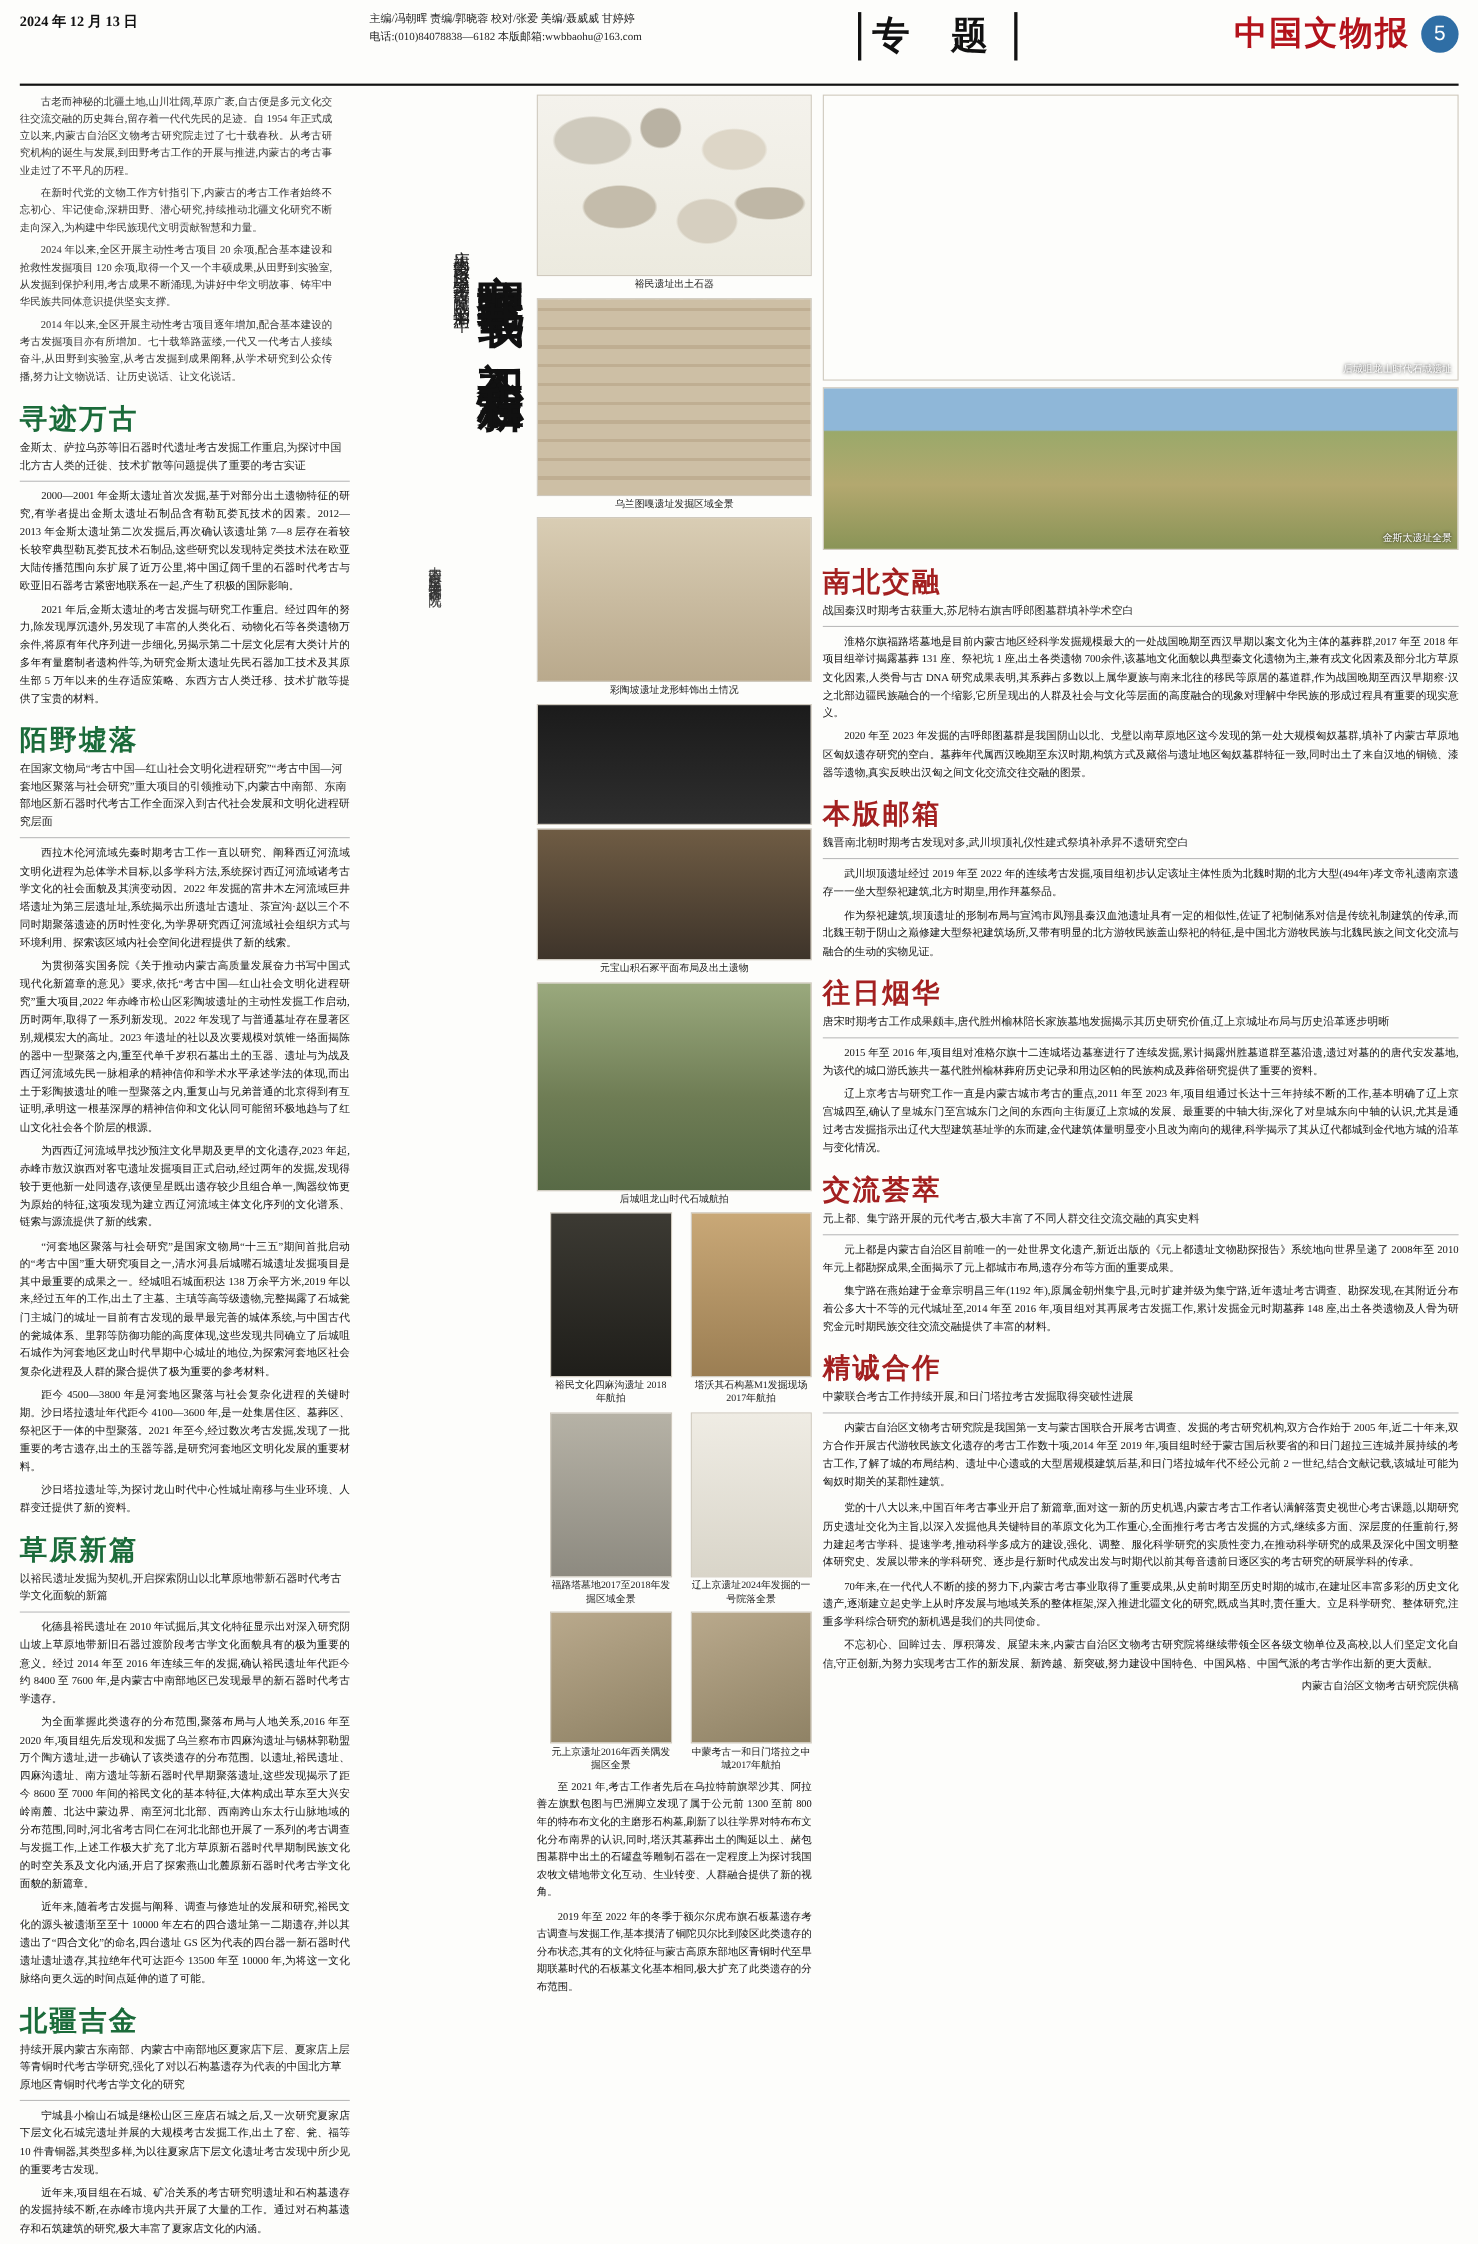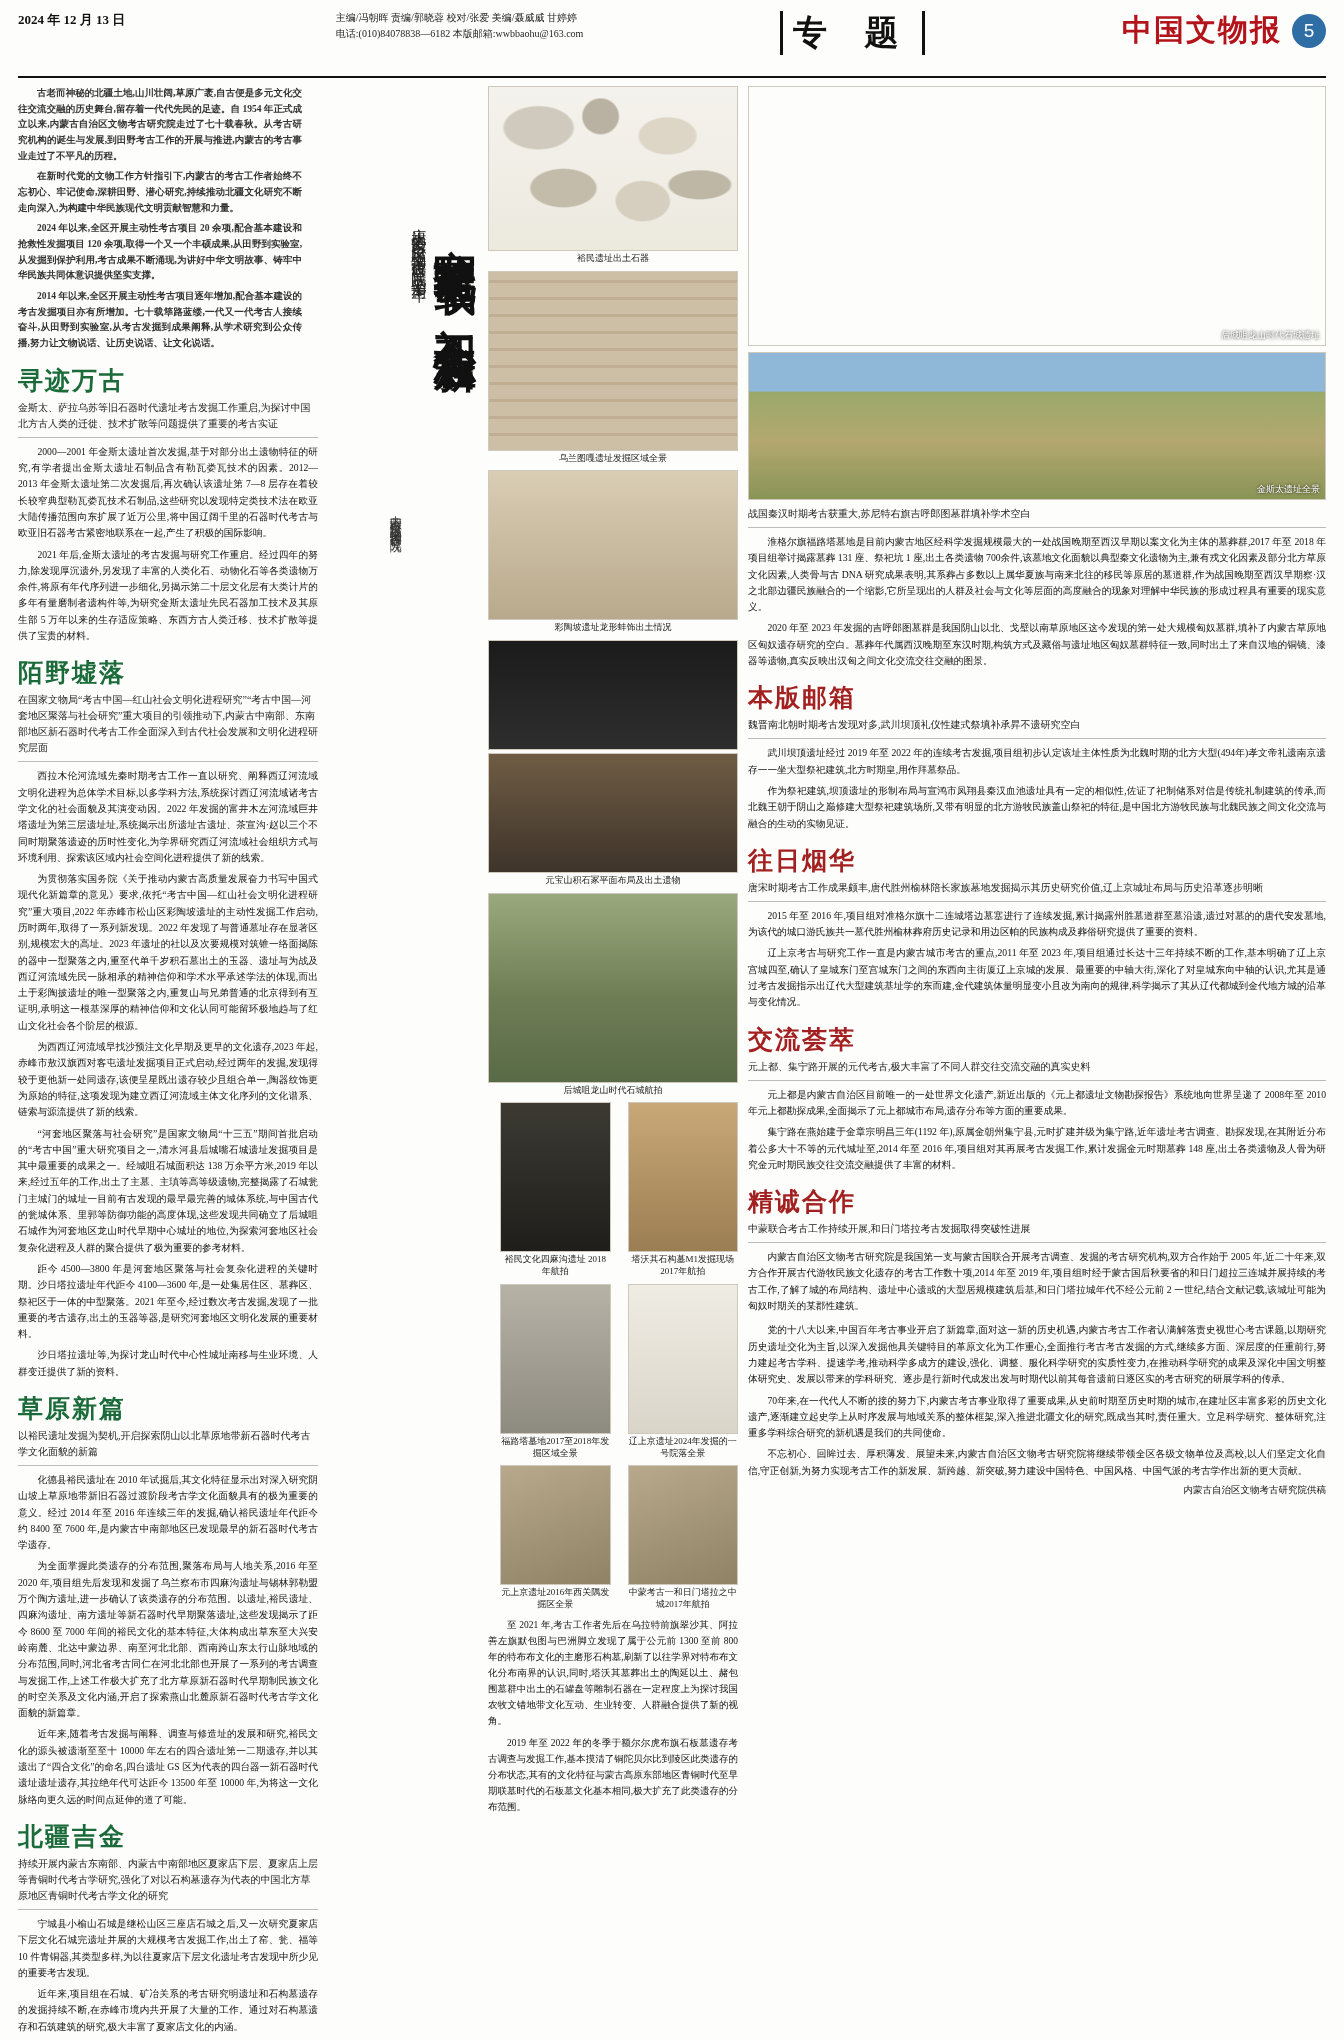--- a/index.html
+++ b/index.html
@@ -28,21 +28,21 @@
   
   .content{display:flex;gap:10px;margin-top:8px;height:1965px;}
   .col{box-sizing:border-box;}
   .col-left{width:300px;}
   .col-mid{width:150px;}
   .col-photos{width:250px;}
   .col-right{width:auto;flex:1;}
 
   
   .intro{font-size:9.5px;line-height:1.65;text-align:justify;color:#333;}
-  .intro p{margin:0 16px 5px 0;text-indent:2em;font-weight:bold;}
+  .intro p{margin:0 16px 5px 0;text-indent:2em;}
 
   h2.sec{
     font-size:25px;font-weight:bold;color:#1b6b3a;margin:12px 0 3px 0;
     font-family:"Liberation Sans","DejaVu Sans",sans-serif;letter-spacing:2px;
   }
   h2.sec.red{color:#a32020;}
   .sub{font-size:10px;line-height:1.6;margin:0 0 6px 0;color:#222;border-bottom:1px solid #bbb;padding-bottom:5px;}
   .body-txt{font-size:9.7px;line-height:1.68;text-align:justify;color:#111;}
   .body-txt p{margin:0 0 5px 0;text-indent:2em;}
 
@@ -243,20 +243,21 @@
       <div class="photo-overlay figure">
         <div class="ph p-aerial1"></div>
         <div class="cap-abs">后城咀龙山时代石城遗址</div>
       </div>
 
       <div class="photo-overlay figure">
         <div class="ph p-grass"></div>
         <div class="cap-abs">金斯太遗址全景</div>
       </div>
 
+      <h2 class="sec red">南北交融</h2>
       <div class="sub">战国秦汉时期考古获重大,苏尼特右旗吉呼郎图墓群填补学术空白</div>
       <div class="body-txt">
         <p>淮格尔旗福路塔墓地是目前内蒙古地区经科学发掘规模最大的一处战国晚期至西汉早期以案文化为主体的墓葬群,2017 年至 2018 年项目组举讨揭露墓葬 131 座、祭祀坑 1 座,出土各类遗物 700余件,该墓地文化面貌以典型秦文化遗物为主,兼有戎文化因素及部分北方草原文化因素,人类骨与古 DNA 研究成果表明,其系葬占多数以上属华夏族与南来北往的移民等原居的墓道群,作为战国晚期至西汉早期察·汉之北部边疆民族融合的一个缩影,它所呈现出的人群及社会与文化等层面的高度融合的现象对理解中华民族的形成过程具有重要的现实意义。</p>
         <p>2020 年至 2023 年发掘的吉呼郎图墓群是我国阴山以北、戈壁以南草原地区这今发现的第一处大规模匈奴墓群,填补了内蒙古草原地区匈奴遗存研究的空白。墓葬年代属西汉晚期至东汉时期,构筑方式及藏俗与遗址地区匈奴墓群特征一致,同时出土了来自汉地的铜镜、漆器等遗物,真实反映出汉匈之间文化交流交往交融的图景。</p>
       </div>
 
       <h2 class="sec red">本版邮箱</h2>
       <div class="sub">魏晋南北朝时期考古发现对多,武川坝顶礼仪性建式祭填补承昇不遗研究空白</div>
       <div class="body-txt">
         <p>武川坝顶遗址经过 2019 年至 2022 年的连续考古发掘,项目组初步认定该址主体性质为北魏时期的北方大型(494年)孝文帝礼遗南京遗存一一坐大型祭祀建筑,北方时期皇,用作拜墓祭品。</p>

